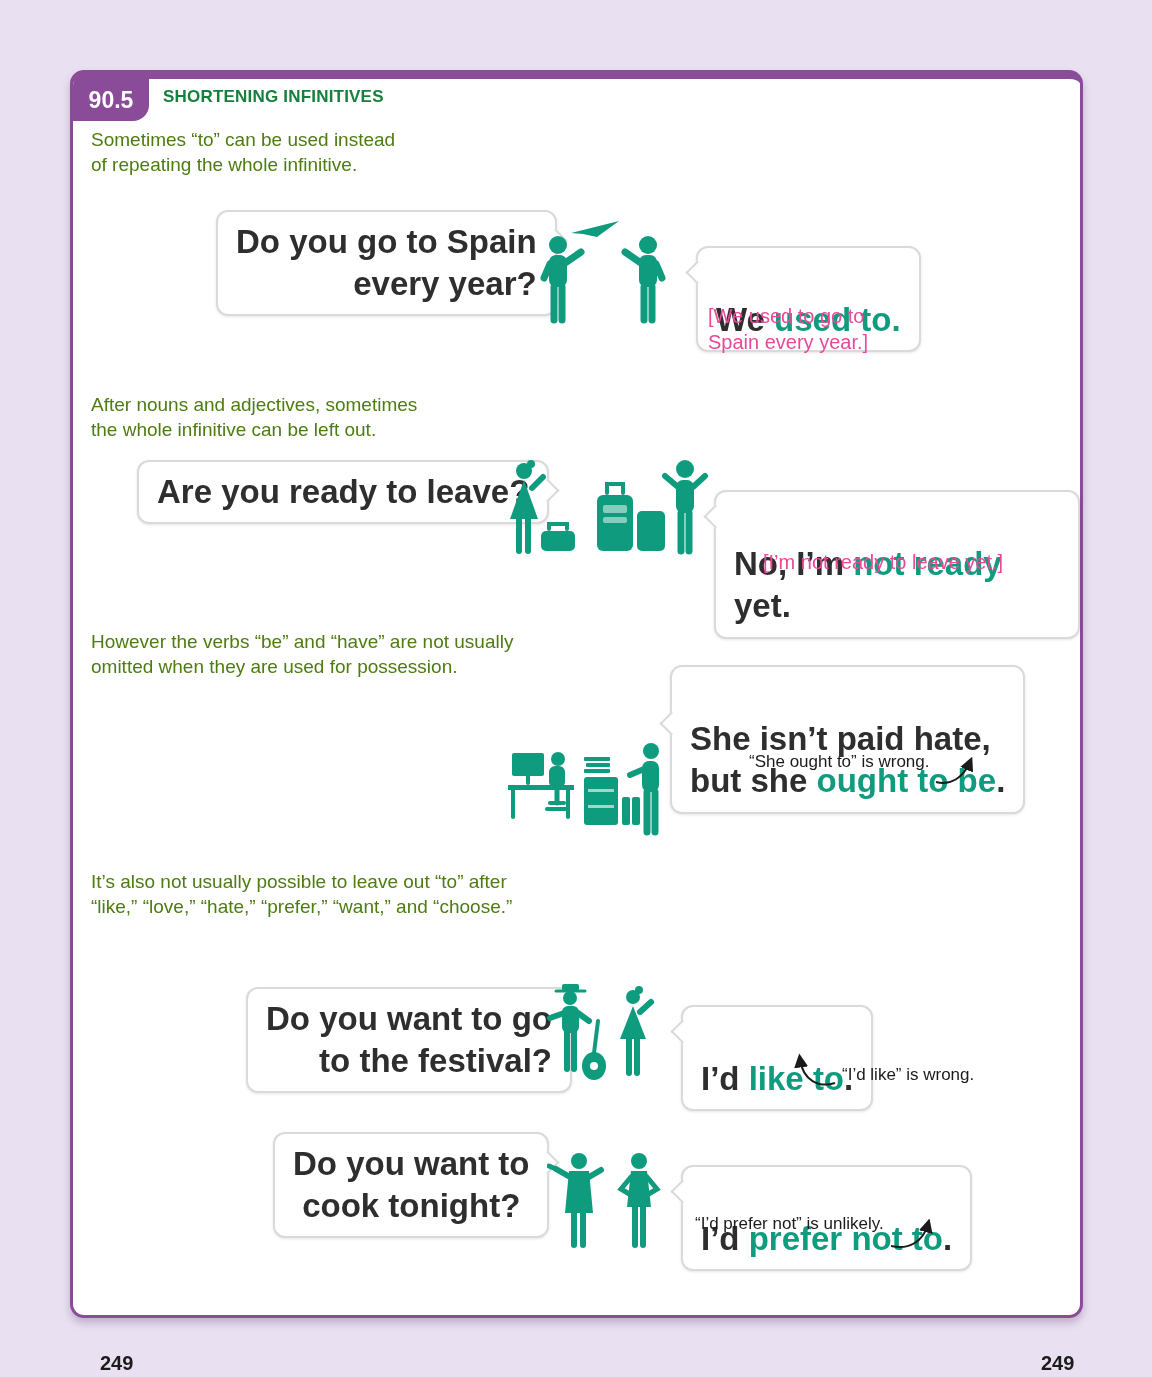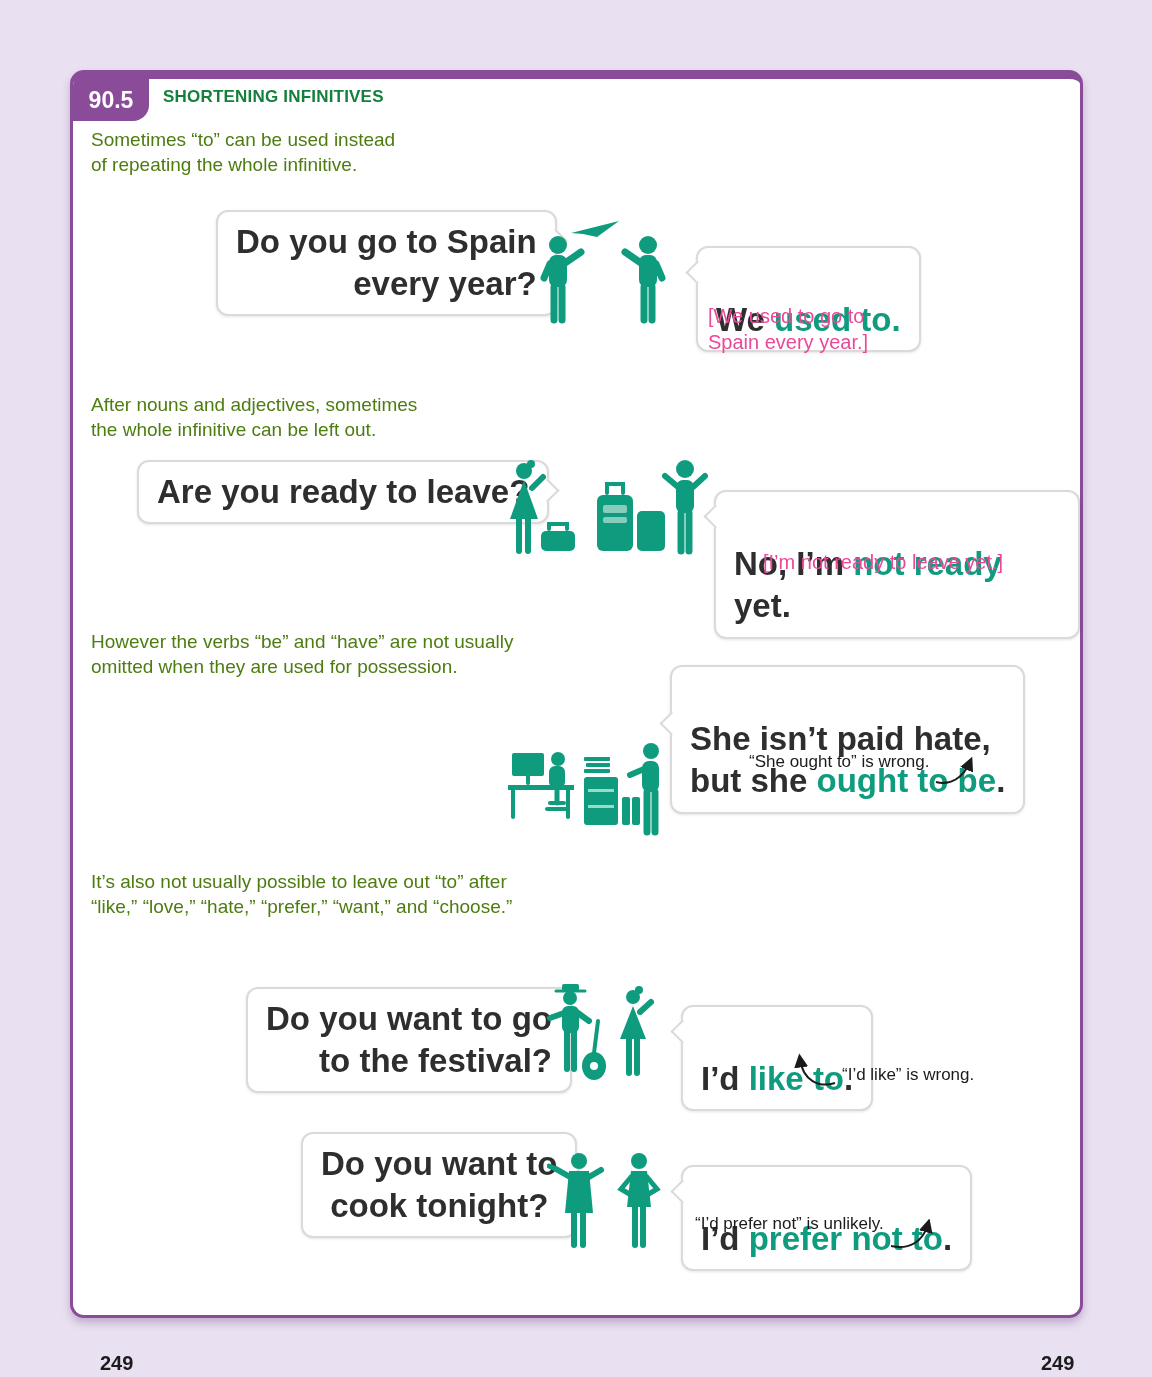--- a/index.html
+++ b/index.html
@@ -62,21 +62,21 @@
     transform:rotate(45deg);
   }
   .tail-l-low::after{top:48px;}
   .b1{left:143px;top:131px;}
   .b2{left:623px;top:167px;}
   .b3{left:64px;top:381px;}
   .b4{left:641px;top:411px;}
   .b5{left:597px;top:586px;}
   .b6{left:173px;top:908px;}
   .b7{left:608px;top:926px;}
-  .b8{left:228px;top:1053px;}
+  .b8{left:200px;top:1053px;}
   .b9{left:608px;top:1086px;}
   
   .gray{
     position:absolute;font-size:20px;color:#ec4899;line-height:1.32;
     white-space:pre-line;
   }
   .g1{left:635px;top:224px;}
   .g2{left:690px;top:470px;}
   .g3{left:624px;top:712px;}
   

